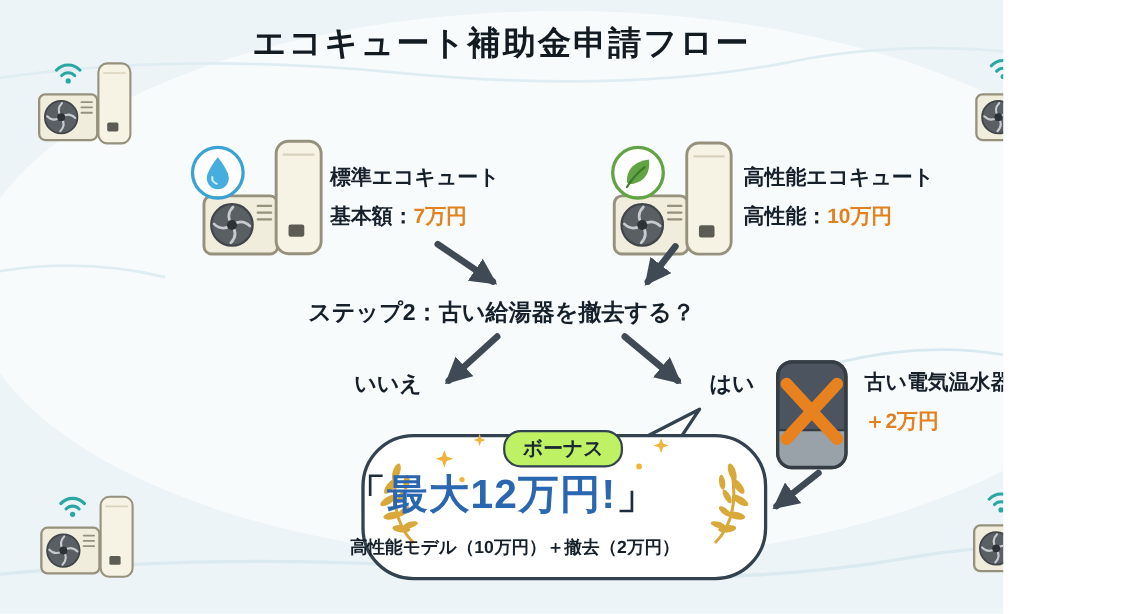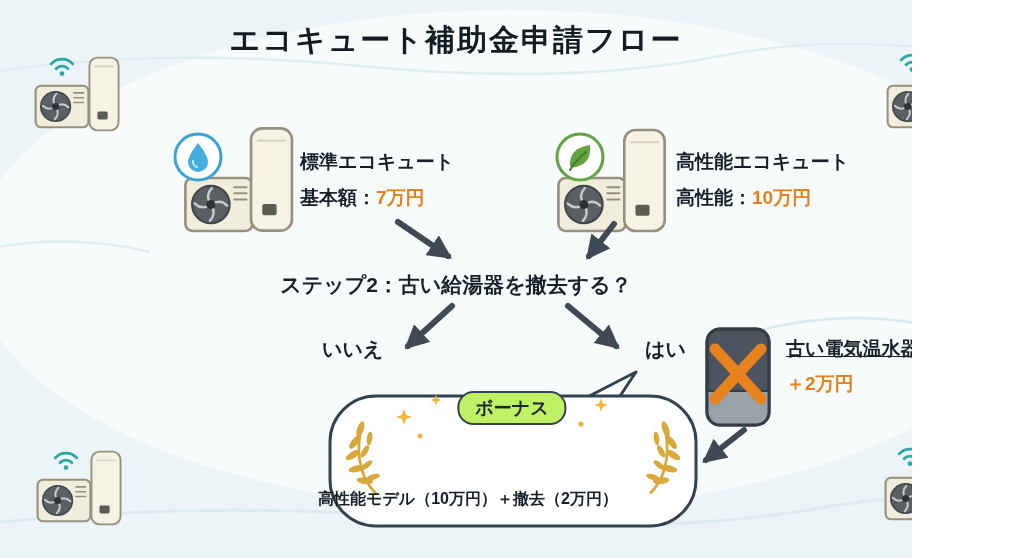--- a/index.html
+++ b/index.html
@@ -22,21 +22,21 @@
   }
   .center { left: 0; right: 0; text-align: center; }
   .title { top: 22px; font-size: 30px; letter-spacing: 2px; color: #121a22; }
   .step-heading { font-size: 21px; }
   .step1-heading { top: 92px; }
   .step2-heading { top: 272px; }
   .opt-name { font-size: 19px; }
   .opt-amount { font-size: 19px; }
   .orange { color: var(--amount-orange, #e2821f); }
   .choice { font-size: 20px; }
-  .removal-name { font-size: 19px; text-decoration: underline; }
+  .removal-name { font-size: 19px; }
   .removal-amount { font-size: 19px; }
   .bubble-tab {
     position: absolute; top: 391px; left: 512px; transform: translateX(-50%);
     background: #bef264; border: 2.5px solid #33424f; border-radius: 16px;
     padding: 3px 16px; font-size: 18px; font-weight: 700; color: #1b2733;
     z-index: 3; white-space: nowrap;
   }
   .headline { top: 428px; font-size: 37px; font-weight: 800; letter-spacing: 1px; z-index: 2; }
   .headline .blue { color: var(--headline-blue, #2b66b0); }
   .headline .bracket { color: #1d2d3d; }
@@ -180,34 +180,37 @@
         <use href="#spark" transform="translate(601 405) scale(0.85)"></use>
         <circle cx="581" cy="424" r="2.6" fill="#f0b43c"></circle>
         <circle cx="420" cy="436" r="2.4" fill="#f0b43c"></circle>
       </g>
     </g>
   </svg>
 
   <div class="txt center title">エコキュート補助金申請フロー</div>
 
 
-  <div class="txt opt-name" style="left:300px; top:151px;">標準エコキュート</div>
+  <div class="txt opt-name" style="left:300px; top:151px;font-family:Liberation Mono, monospace;">標準エコキュート</div>
   <div class="txt opt-amount" style="left:300px; top:187px;">
     <span>基本額：</span><span class="orange">7万円</span>
   </div>
 
   <div class="txt opt-name" style="left:676px; top:151px;">高性能エコキュート</div>
   <div class="txt opt-amount" style="left:676px; top:187px;">
     <span>高性能：</span><span class="orange">10万円</span>
   </div>
 
   <div class="txt center step-heading step2-heading">ステップ2：古い給湯器を撤去する？</div>
 
   <div class="txt choice" style="left:322px; top:337px;">いいえ</div>
   <div class="txt choice" style="left:645px; top:337px;">はい</div>
 
   <div class="txt removal-name" style="left:786px; top:338px;">古い電気温水器</div>
   <div class="txt removal-amount orange" style="left:786px; top:373px;">＋2万円</div>
 
   <div class="bubble-tab">ボーナス</div>
+  <div class="txt center headline">
+    <span class="bracket">「</span><span class="blue">最大12万円!</span><span class="bracket">」</span>
+  </div>
   <div class="txt center detail">高性能モデル（10万円）＋撤去（2万円）</div>
 
 </div>
 
 </body></html>

